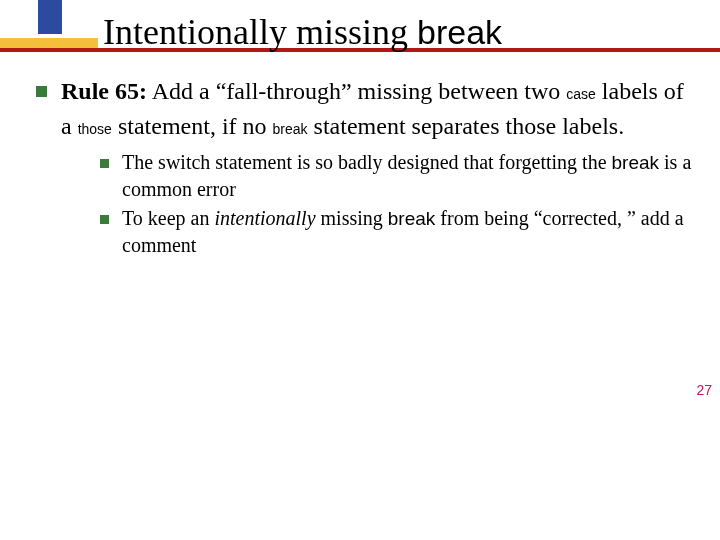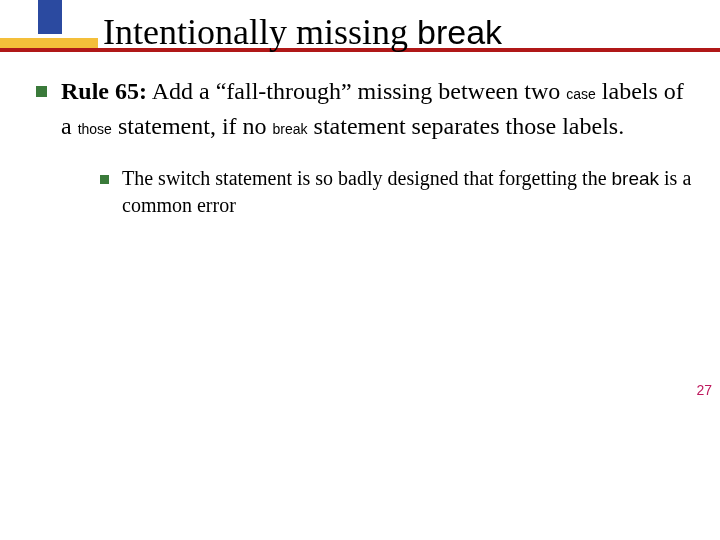--- a/index.html
+++ b/index.html
@@ -80,21 +80,21 @@
     margin-right: 14px;
   }
   .lvl1 .text {
     flex: 1;
   }
   .mono {
     font-family: Verdana, Arial, sans-serif;
     font-size: 14px;
   }
   .sub {
-    margin-top: 20px;
+    margin-top: 4px;
     margin-left: 64px;
     width: 600px;
     font-size: 20px;
     line-height: 27px;
   }
   .lvl2 {
     display: flex;
     align-items: flex-start;
     margin-bottom: 2px;
   }
@@ -147,18 +147,24 @@
 
     <div class="sub">
 
       <div class="lvl2">
         <div class="bullet"></div>
         <div class="text">
           <span>The switch statement is so badly designed that forgetting the </span><span class="mono">break</span><span> is a common error</span>
         </div>
       </div>
 
+      <div class="lvl2">
+        <div class="bullet"></div>
+        <div class="text">
+          <span>To keep an </span><i>intentionally</i><span> missing </span><span class="mono">break</span><span> from being “corrected, ” add a comment</span>
+        </div>
+      </div>
 
     </div>
   </div>
 
   <div class="pagenum">27</div>
 </div>
 
 </body></html>

